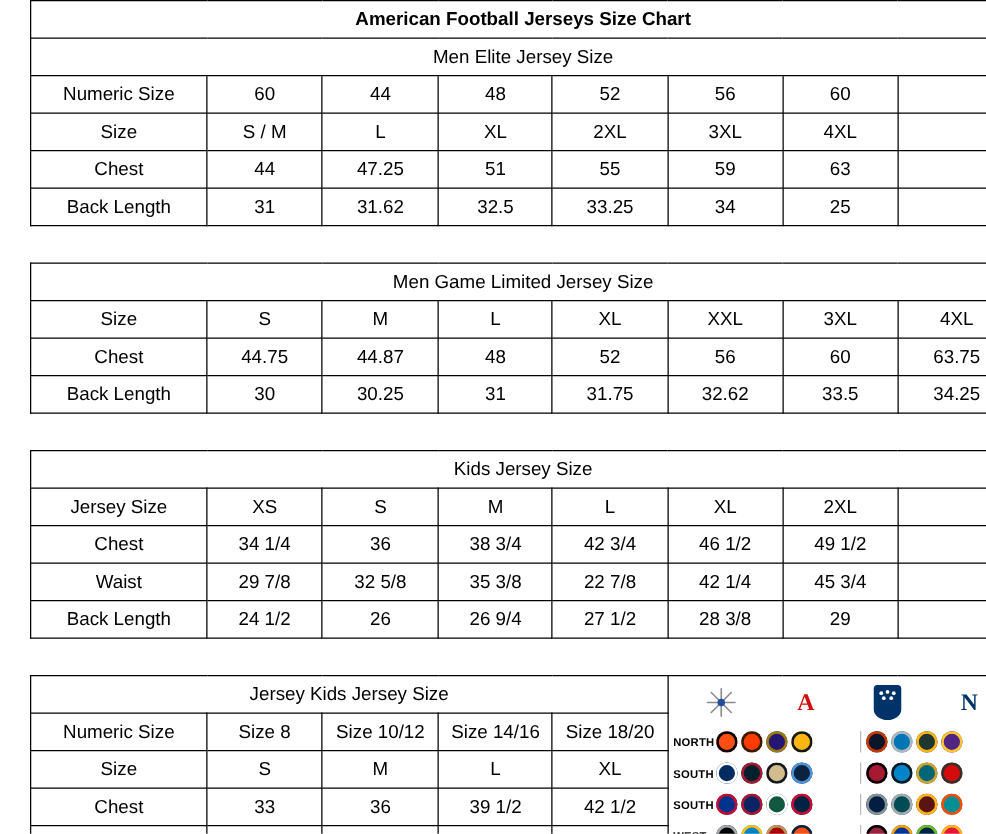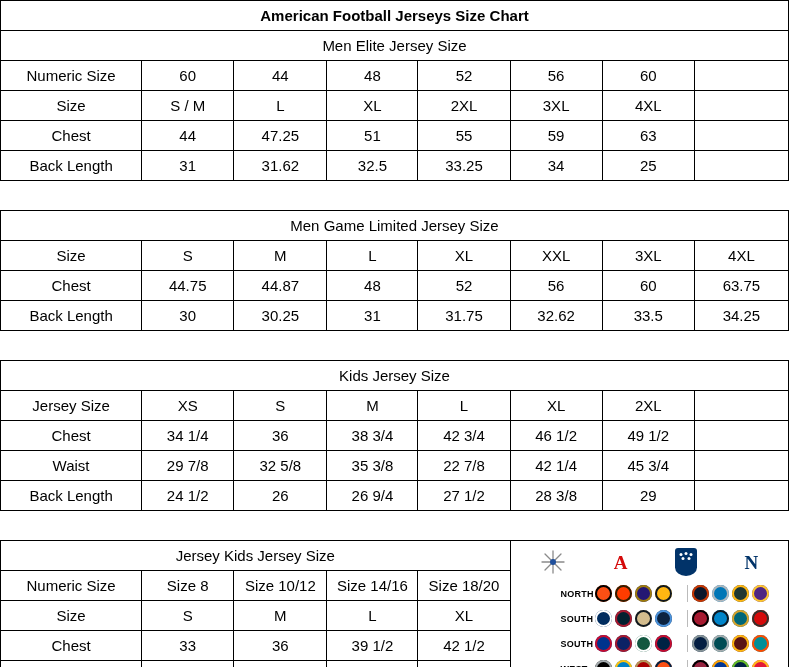--- a/index.html
+++ b/index.html
@@ -12,20 +12,21 @@
     height: 667px;
     font-family: "Liberation Sans", sans-serif;
     color: #000000;
     overflow: hidden;
   }
   .page {
     position: relative;
     width: 630px;
     height: 667px;
     box-sizing: border-box;
+    padding-left: 24px;
   }
 
   table.sheet {
     border-collapse: collapse;
     table-layout: fixed;
     width: 789px;
   }
   table.sheet td {
     border: 1px solid #000000;
     text-align: center;
@@ -117,21 +118,20 @@
     height: 25px;
     padding: 0 2px;
     box-sizing: border-box;
   }
   .div-label {
     font-size: 9px;
     font-weight: bold;
     width: 34px;
     text-align: left;
     letter-spacing: 0.2px;
-    margin-left: 46px;
   }
   .team-group {
     display: flex;
     align-items: center;
     gap: 3px;
     flex: 1;
   }
   .team-group.right {
     justify-content: flex-start;
     padding-left: 4px;

